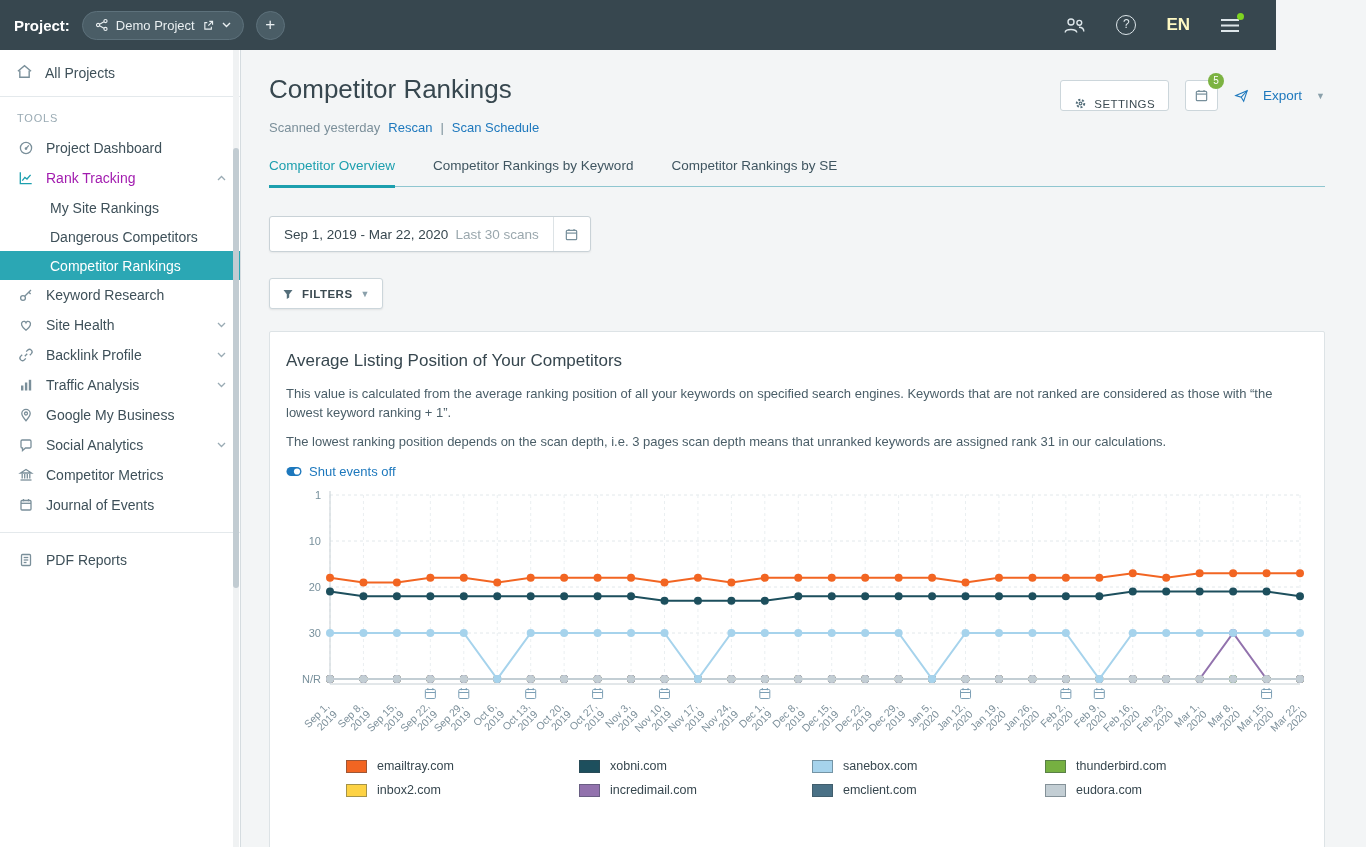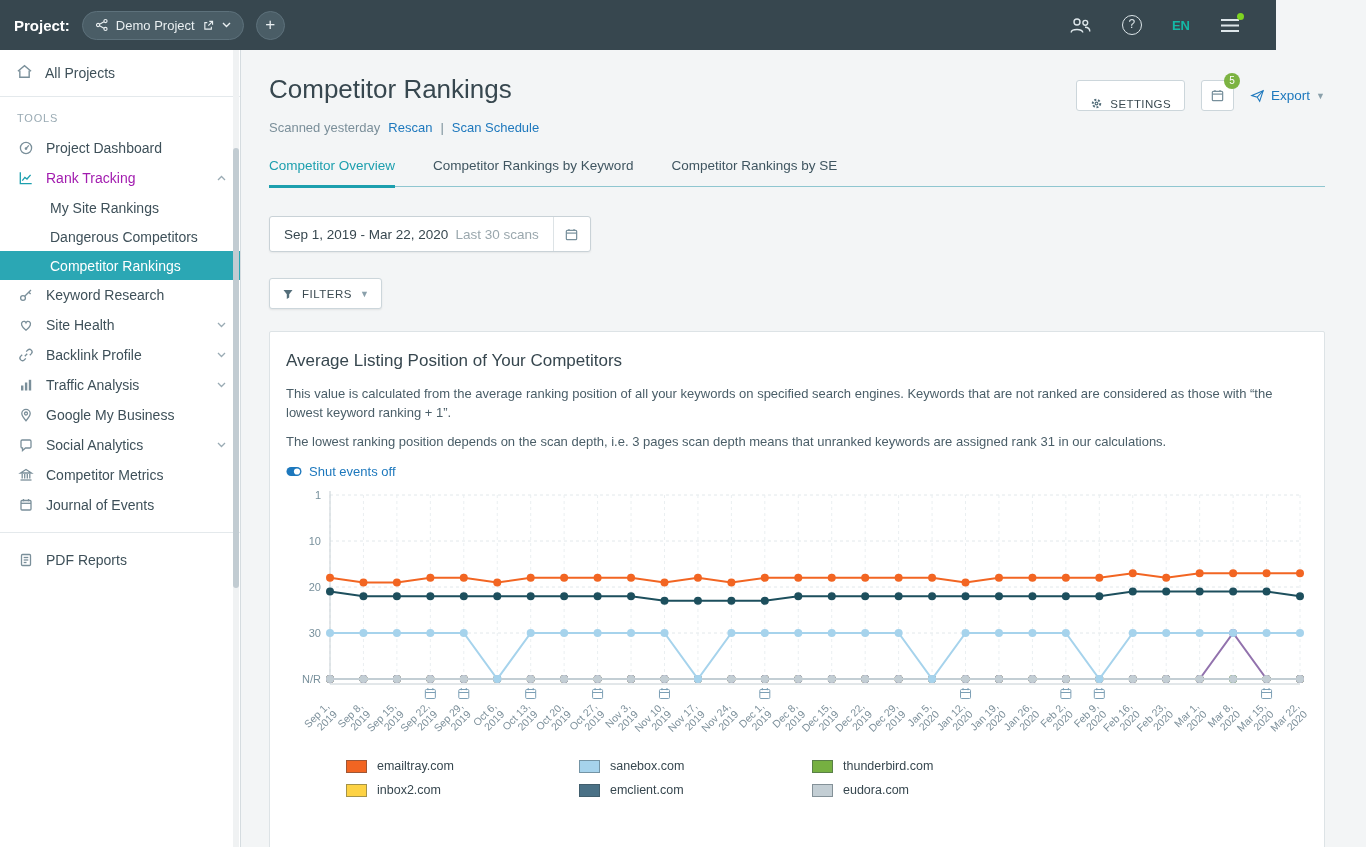--- a/index.html
+++ b/index.html
@@ -7,21 +7,21 @@
 
   
   .topbar { position:absolute; top:0; left:0; width:1276px; height:50px; background:#37474f; display:flex; align-items:center; padding:0 36px 0 14px; }
   .tb-project-label { color:#fff; font-size:15px; font-weight:bold; margin-right:12px; }
   .tb-pill { display:flex; align-items:center; gap:7px; height:29px; padding:0 12px; background:#4a5d66; border:1px solid #5d717b; border-radius:15px; color:#e9eff1; font-size:13px; cursor:pointer; }
   .tb-pill svg { display:block; }
   .tb-plus { width:29px; height:29px; margin-left:12px; background:#4a5d66; border:1px solid #5d717b; border-radius:50%; color:#e9eff1; font-size:17px; line-height:26px; text-align:center; cursor:pointer; }
   .tb-right { margin-left:auto; display:flex; align-items:center; gap:30px; }
   .tb-icon { color:#dde6ea; cursor:pointer; position:relative; display:flex; align-items:center; }
   .tb-help { width:20px; height:20px; border:1.5px solid #dde6ea; border-radius:50%; font-size:12px; color:#dde6ea; text-align:center; line-height:17px; }
-  .tb-lang { color:#14b8a6; font-size:13px; font-weight:bold; }
+  .tb-lang { color:#fef9c3; font-size:17px; font-weight:bold; }
   .tb-dot { position:absolute; top:-5px; right:-4px; width:7px; height:7px; background:#7ed321; border-radius:50%; }
 
   
   .sidebar { position:absolute; top:50px; left:0; width:241px; bottom:0; background:#fff; border-right:1px solid #d5dce0; }
   .sb-scrolltrack { position:absolute; top:0; right:1px; width:6px; bottom:0; background:#f0f2f3; }
   .sb-scrollthumb { position:absolute; top:98px; right:1px; width:6px; height:440px; background:#c2ccd2; border-radius:3px; }
   .sb-all { display:flex; align-items:center; gap:12px; height:47px; padding:0 16px; border-bottom:1px solid #e4e9ec; color:#3e5059; font-size:14px; cursor:pointer; }
   .sb-section { margin:15px 0 9px 17px; font-size:11px; letter-spacing:.8px; color:#9aabb4; }
   .sb-item { display:flex; align-items:center; gap:12px; height:30px; padding:0 14px 0 17px; color:#3e5059; font-size:14px; cursor:pointer; }
   .sb-item .sb-ic { width:17px; display:flex; justify-content:center; color:#7a8f9a; }
@@ -32,35 +32,35 @@
   .sb-divider { border-top:1px solid #e4e9ec; margin:12px 0; }
 
   
   .content { position:absolute; left:242px; top:50px; right:0; bottom:0; background:#f3f5f6; padding:24px 41px 0 27px; overflow:hidden; }
   .page-head { display:flex; align-items:flex-start; }
   .page-title { font-size:26px; color:#37474f; font-weight:400; }
   .head-actions { margin-left:auto; display:flex; align-items:center; gap:16px; padding-top:6px; }
   .btn-settings { display:flex; align-items:flex-end; gap:7px; height:31px; padding:0 13px; background:#fff; border:1px solid #ccd6db; border-radius:3px; font-size:11.5px; letter-spacing:.4px; color:#3c4b52; cursor:pointer; }
   .btn-cal { position:relative; width:33px; height:31px; background:#fff; border:1px solid #ccd6db; border-radius:3px; display:flex; align-items:center; justify-content:center; color:#78909c; cursor:pointer; }
   .badge { position:absolute; top:-8px; right:-7px; width:16px; height:16px; background:#7cb342; color:#fff; border-radius:50%; font-size:10px; line-height:16px; text-align:center; }
-  .export { display:flex; align-items:center; gap:6px; color:#1d78bd; font-size:13.5px; cursor:pointer;justify-content:flex-end; }
+  .export { display:flex; align-items:center; gap:14px; color:#1d78bd; font-size:13.5px; cursor:pointer;justify-content:flex-end; }
   .caret { color:#8aa0ab; font-size:9px; }
   .scan-row { margin-top:9px; font-size:13px; color:#7b8f9a; display:flex; gap:8px; align-items:center; }
   .link { color:#1d78bd; cursor:pointer; }
 
   .tabs { margin-top:23px; display:flex; gap:38px; border-bottom:1px solid #8fc6d0; }
   .tab { font-size:13.5px; color:#3f5560; padding-bottom:12px; cursor:pointer; }
   .tab.active { color:#1c9fae; border-bottom:3px solid #1c9fae; margin-bottom:-2px; }
 
   .datebox { margin-top:29px; display:inline-flex; height:36px; background:#fff; border:1px solid #c9d2d7; border-radius:3px; box-shadow:0 1px 2px rgba(0,0,0,.06); cursor:pointer; }
   .datebox-main { display:flex; align-items:center; padding:0 14px; font-size:13.5px; color:#37474f; border-right:1px solid #dde3e6; }
   .datebox-hint { color:#9aa7ad; margin-left:7px; }
   .datebox-ic { width:36px; display:flex; align-items:center; justify-content:center; color:#78909c; }
 
-  .filters { margin-top:26px; display:inline-flex; align-items:center; gap:8px; height:31px; padding:0 12px; background:#fff; border:1px solid #ccd6db; border-radius:3px; box-shadow:0 1px 2px rgba(0,0,0,.08); font-size:11.5px; letter-spacing:.5px; color:#3c4b52; cursor:pointer; }
+  .filters { margin-top:26px; display:inline-flex; align-items:center; gap:8px; height:31px; padding:0 12px; background:#fff; border:1px solid #ccd6db; border-radius:3px; box-shadow:0 1px 2px rgba(0,0,0,.08); font-size:11.5px; letter-spacing:.5px; color:#3c4b52; cursor:pointer;font-weight:bold; }
 
   .card { margin-top:22px; background:#fff; border:1px solid #dde3e6; border-radius:2px; padding:19px 16px 24px; height:560px; }
   .card-title { font-size:17px; font-weight:400; color:#37474f; }
   .card-p { margin-top:13px; font-size:13px; line-height:19px; color:#4a5e68; }
   .card-p + .card-p { margin-top:10px; }
   .toggle-row { margin-top:13px; display:flex; align-items:center; gap:7px; font-size:13px; color:#1d78bd; cursor:pointer; }
 
   #chart-svg { display:block; margin-top:6px; }
   #legend { display:grid; grid-template-columns:repeat(4,233px); margin:2px 0 0 60px; }
   .legend-col { display:flex; flex-direction:column; gap:10px; }
@@ -762,20 +762,30 @@
             <span class="swatch" style="background: rgb(242, 101, 34);"></span>
             <span class="legend-label">emailtray.com</span>
           </div>
           <div class="legend-item">
             <span class="swatch" style="background: rgb(253, 210, 68);"></span>
             <span class="legend-label">inbox2.com</span>
           </div>
         </div>
         <div class="legend-col">
           <div class="legend-item">
+            <span class="swatch" style="background: rgb(29, 79, 93);"></span>
+            <span class="legend-label">xobni.com</span>
+          </div>
+          <div class="legend-item">
+            <span class="swatch" style="background: rgb(146, 114, 173);"></span>
+            <span class="legend-label">incredimail.com</span>
+          </div>
+        </div>
+        <div class="legend-col">
+          <div class="legend-item">
             <span class="swatch" style="background: rgb(166, 211, 236);"></span>
             <span class="legend-label">sanebox.com</span>
           </div>
           <div class="legend-item">
             <span class="swatch" style="background: rgb(74, 113, 134);"></span>
             <span class="legend-label">emclient.com</span>
           </div>
         </div>
         <div class="legend-col">
           <div class="legend-item">

